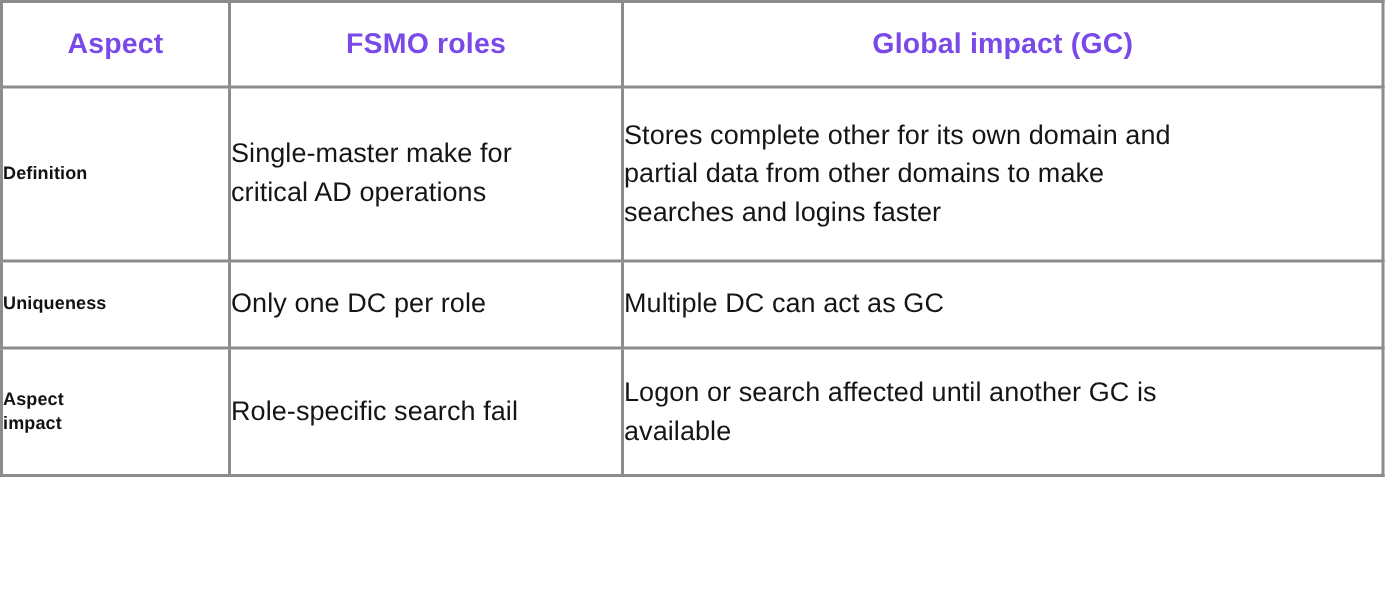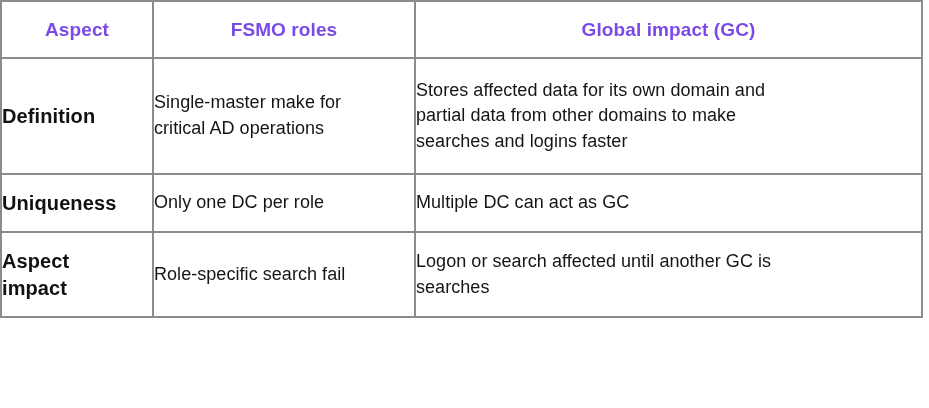--- a/index.html
+++ b/index.html
@@ -40,21 +40,21 @@
     color: #7a4ae8;
     font-size: 19px;
     font-weight: bold;
     letter-spacing: 0.1px;
     padding: 0 8px;
     margin-top: 37px;
   }
 
   
   .aspect-cell {
-    font-size: 20px;
+    font-size: 12px;
     font-weight: bold;
     color: #111111;
     padding: 10px 16px 10px 17px;
     line-height: 1.32;
     letter-spacing: 0.1px;
   }
 
   .value-cell {
     font-size: 18px;
     font-weight: normal;
@@ -100,21 +100,21 @@
 
     <tr class="row-definition">
       <td class="aspect-cell">
         <span class="line">Definition</span>
       </td>
       <td class="value-cell">
         <span class="line">Single-master make for</span>
         <span class="line">critical AD operations</span>
       </td>
       <td class="value-cell">
-        <span class="line">Stores affected data for its own domain and</span>
+        <span class="line">Stores complete other for its own domain and</span>
         <span class="line">partial data from other domains to make</span>
         <span class="line">searches and logins faster</span>
       </td>
     </tr>
 
     <tr class="row-uniqueness">
       <td class="aspect-cell">
         <span class="line">Uniqueness</span>
       </td>
       <td class="value-cell">
@@ -129,18 +129,18 @@
     <tr class="row-failure">
       <td class="aspect-cell">
         <span class="line">Aspect</span>
         <span class="line">impact</span>
       </td>
       <td class="value-cell">
         <span class="line">Role-specific search fail</span>
       </td>
       <td class="value-cell">
         <span class="line">Logon or search affected until another GC is</span>
-        <span class="line">searches</span>
+        <span class="line">available</span>
       </td>
     </tr>
 
   </tbody>
 </table>
 
 </body></html>

